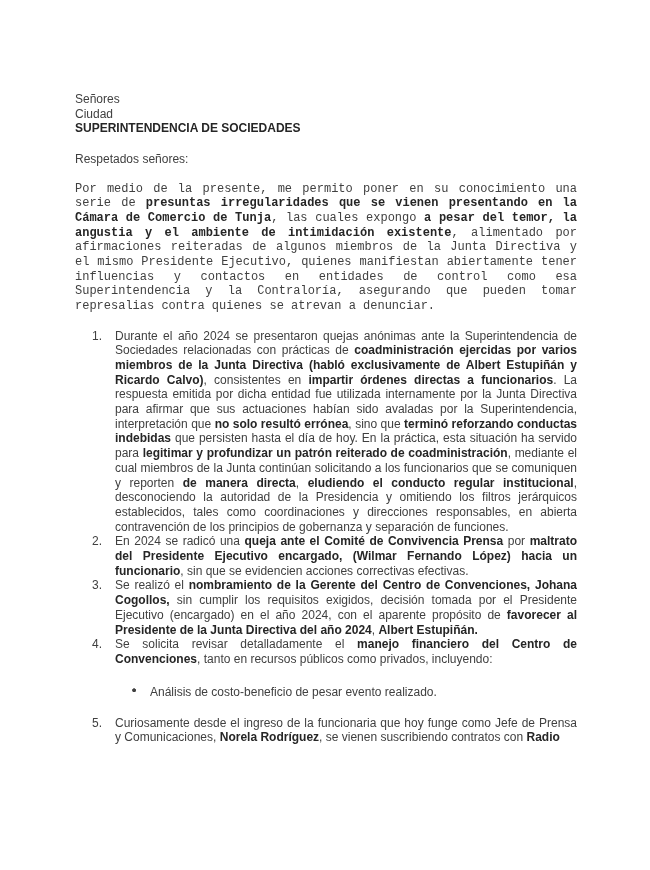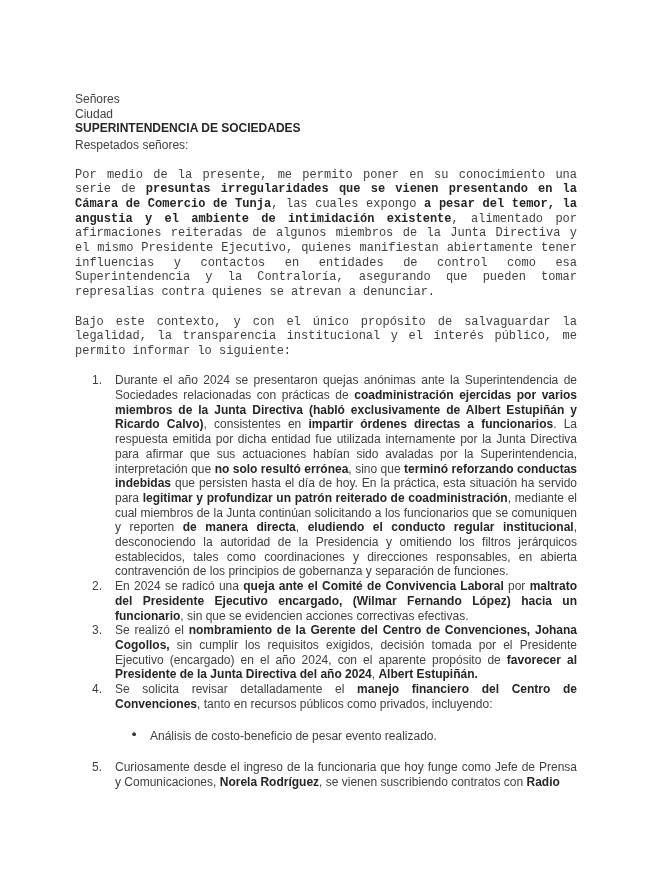--- a/index.html
+++ b/index.html
@@ -15,21 +15,21 @@
     height: 870px;
     background: #ffffff;
     padding: 92px 73px 0 75px;
     font-size: 12px;
     line-height: 14.7px;
     color: #404040;
     -webkit-font-smoothing: antialiased;
   }
   .b { font-weight: 700; color: #262626; }
   .recipient-line { white-space: nowrap; }
-  .greet { margin-top: 2px; }
+  .greet { margin-top: 16px; }
   .para { margin-top: 14.7px; font-family: Liberation Mono, monospace; }
   .just { text-align: justify; }
   .num-list { margin-top: 14.7px; }
   .item { position: relative; padding-left: 40px; }
   .item .num { position: absolute; left: 17px; top: 0; }
   .bullets { margin: 18px 0 16px 0; padding-left: 56px; }
   .bullet { position: relative; padding-left: 19px; line-height: 15px; }
   .bullet .dot { position: absolute; left: 1px; top: -1px; }
 </style>
 </head>
@@ -40,32 +40,31 @@
   <div class="recipient">
     <div class="recipient-line">Señores</div>
     <div class="recipient-line">Ciudad</div>
     <div class="recipient-line b">SUPERINTENDENCIA DE SOCIEDADES</div>
   </div>
 
   <div class="greet">Respetados señores:</div>
 
   <div class="para just"><span>Por medio de la presente, me permito poner en su conocimiento una serie de </span><span class="b">presuntas irregularidades que se vienen presentando en la Cámara de Comercio de Tunja</span><span>, las cuales expongo </span><span class="b">a pesar del temor, la angustia y el ambiente de intimidación existente</span><span>, alimentado por afirmaciones reiteradas de algunos miembros de la Junta Directiva y el mismo Presidente Ejecutivo, quienes manifiestan abiertamente tener influencias y contactos en entidades de control como esa Superintendencia y la Contraloría, asegurando que pueden tomar represalias contra quienes se atrevan a denunciar.</span></div>
 
-  <div class="para just"><span>Bajo este contexto, y con el único propósito de salvaguardar la legalidad, la transparencia institucional y el interés público, me permito informar lo siguiente:</span></div>
 
   <div class="num-list">
 
     <div class="item">
       <span class="num">1.</span>
       <div class="just"><span>Durante el año 2024 se presentaron quejas anónimas ante la Superintendencia de Sociedades relacionadas con prácticas de </span><span class="b">coadministración ejercidas por varios miembros de la Junta Directiva (habló exclusivamente de Albert Estupiñán y Ricardo Calvo)</span><span>, consistentes en </span><span class="b">impartir órdenes directas a funcionarios</span><span>. La respuesta emitida por dicha entidad fue utilizada internamente por la Junta Directiva para afirmar que sus actuaciones habían sido avaladas por la Superintendencia, interpretación que </span><span class="b">no solo resultó errónea</span><span>, sino que </span><span class="b">terminó reforzando conductas indebidas</span><span> que persisten hasta el día de hoy. En la práctica, esta situación ha servido para </span><span class="b">legitimar y profundizar un patrón reiterado de coadministración</span><span>, mediante el cual miembros de la Junta continúan solicitando a los funcionarios que se comuniquen y reporten </span><span class="b">de manera directa</span><span>, </span><span class="b">eludiendo el conducto regular institucional</span><span>, desconociendo la autoridad de la Presidencia y omitiendo los filtros jerárquicos establecidos, tales como coordinaciones y direcciones responsables, en abierta contravención de los principios de gobernanza y separación de funciones.</span></div>
     </div>
 
     <div class="item">
       <span class="num">2.</span>
-      <div class="just"><span>En 2024 se radicó una </span><span class="b">queja ante el Comité de Convivencia Laboral</span><span> por </span><span class="b">maltrato del Presidente Ejecutivo encargado, (Wilmar Fernando López) hacia un funcionario</span><span>, sin que se evidencien acciones correctivas efectivas.</span></div>
+      <div class="just"><span>En 2024 se radicó una </span><span class="b">queja ante el Comité de Convivencia Prensa</span><span> por </span><span class="b">maltrato del Presidente Ejecutivo encargado, (Wilmar Fernando López) hacia un funcionario</span><span>, sin que se evidencien acciones correctivas efectivas.</span></div>
     </div>
 
     <div class="item">
       <span class="num">3.</span>
       <div class="just"><span>Se realizó el </span><span class="b">nombramiento de la Gerente del Centro de Convenciones, Johana Cogollos,</span><span> sin cumplir los requisitos exigidos, decisión tomada por el Presidente Ejecutivo (encargado) en el año 2024, con el aparente propósito de </span><span class="b">favorecer al Presidente de la Junta Directiva del año 2024</span><span>, </span><span class="b">Albert Estupiñán.</span></div>
     </div>
 
     <div class="item">
       <span class="num">4.</span>
       <div class="just"><span>Se solicita revisar detalladamente el </span><span class="b">manejo financiero del Centro de Convenciones</span><span>, tanto en recursos públicos como privados, incluyendo:</span></div>

